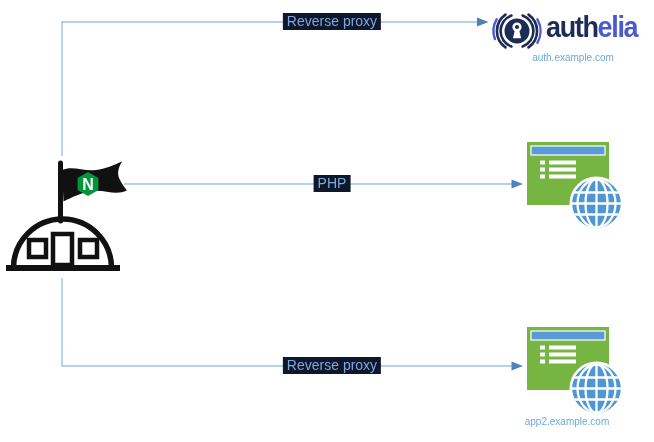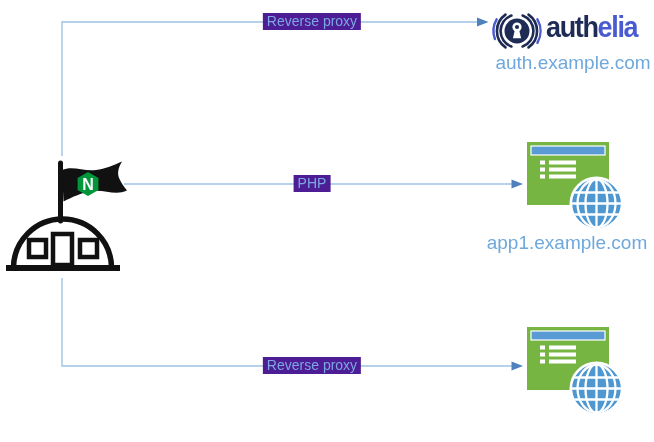--- a/index.html
+++ b/index.html
@@ -26,24 +26,24 @@
 
   
   .app-rect{fill:var(--app-green);}
   .app-titlebar{fill:var(--app-blue);stroke:#fff;stroke-width:1.2;}
   .app-list{fill:#fff;}
   .globe-ring{fill:#fff;}
   .globe-sphere{fill:var(--globe-blue);}
   .globe-grid{stroke:#fff;stroke-width:2.3;fill:none;}
 
   
-  .conn-label{position:absolute;transform:translateX(-50%);background:#4c1d95;padding:0 4px;
-              color:var(--label-blue);font-size:14px;white-space:nowrap;line-height:17px;}
+  .conn-label{position:absolute;transform:translateX(-50%);background:#0f172a;padding:0 4px;
+              color:var(--label-blue);font-size:14px;white-space:nowrap;line-height:17px;margin-left:20px;}
   .domain-label{position:absolute;transform:translateX(-50%);color:var(--domain-blue);
-                font-size:19px;white-space:nowrap;}
+                font-size:10px;white-space:nowrap;}
   .wordmark{position:absolute;left:546px;top:10px;font-size:30px;font-weight:700;
             letter-spacing:-1.5px;white-space:nowrap;transform:scaleX(.9);transform-origin:left top;}
   .wm-dark{color:var(--auth-dark);}
   .wm-light{color:var(--auth-blue);}
 </style>
 </head>
 <body>
 
 <div id="canvas">
 
@@ -144,15 +144,15 @@
     </g>
   </svg>
 
   <div class="wordmark"><span class="wm-dark">auth</span><span class="wm-light">elia</span></div>
 
   <div class="conn-label" style="left:312px;top:13px;">Reverse proxy</div>
   <div class="conn-label" style="left:312px;top:175px;text-align:right;">PHP</div>
   <div class="conn-label" style="left:312px;top:357px;">Reverse proxy</div>
 
   <div class="domain-label" style="left:573px;top:52px;">auth.example.com</div>
-  <div class="domain-label" style="left:567px;top:232px;">app1.example.com</div>
+  <div class="domain-label" style="left:567px;top:416px;">app2.example.com</div>
 
 </div>
 
 </body></html>

